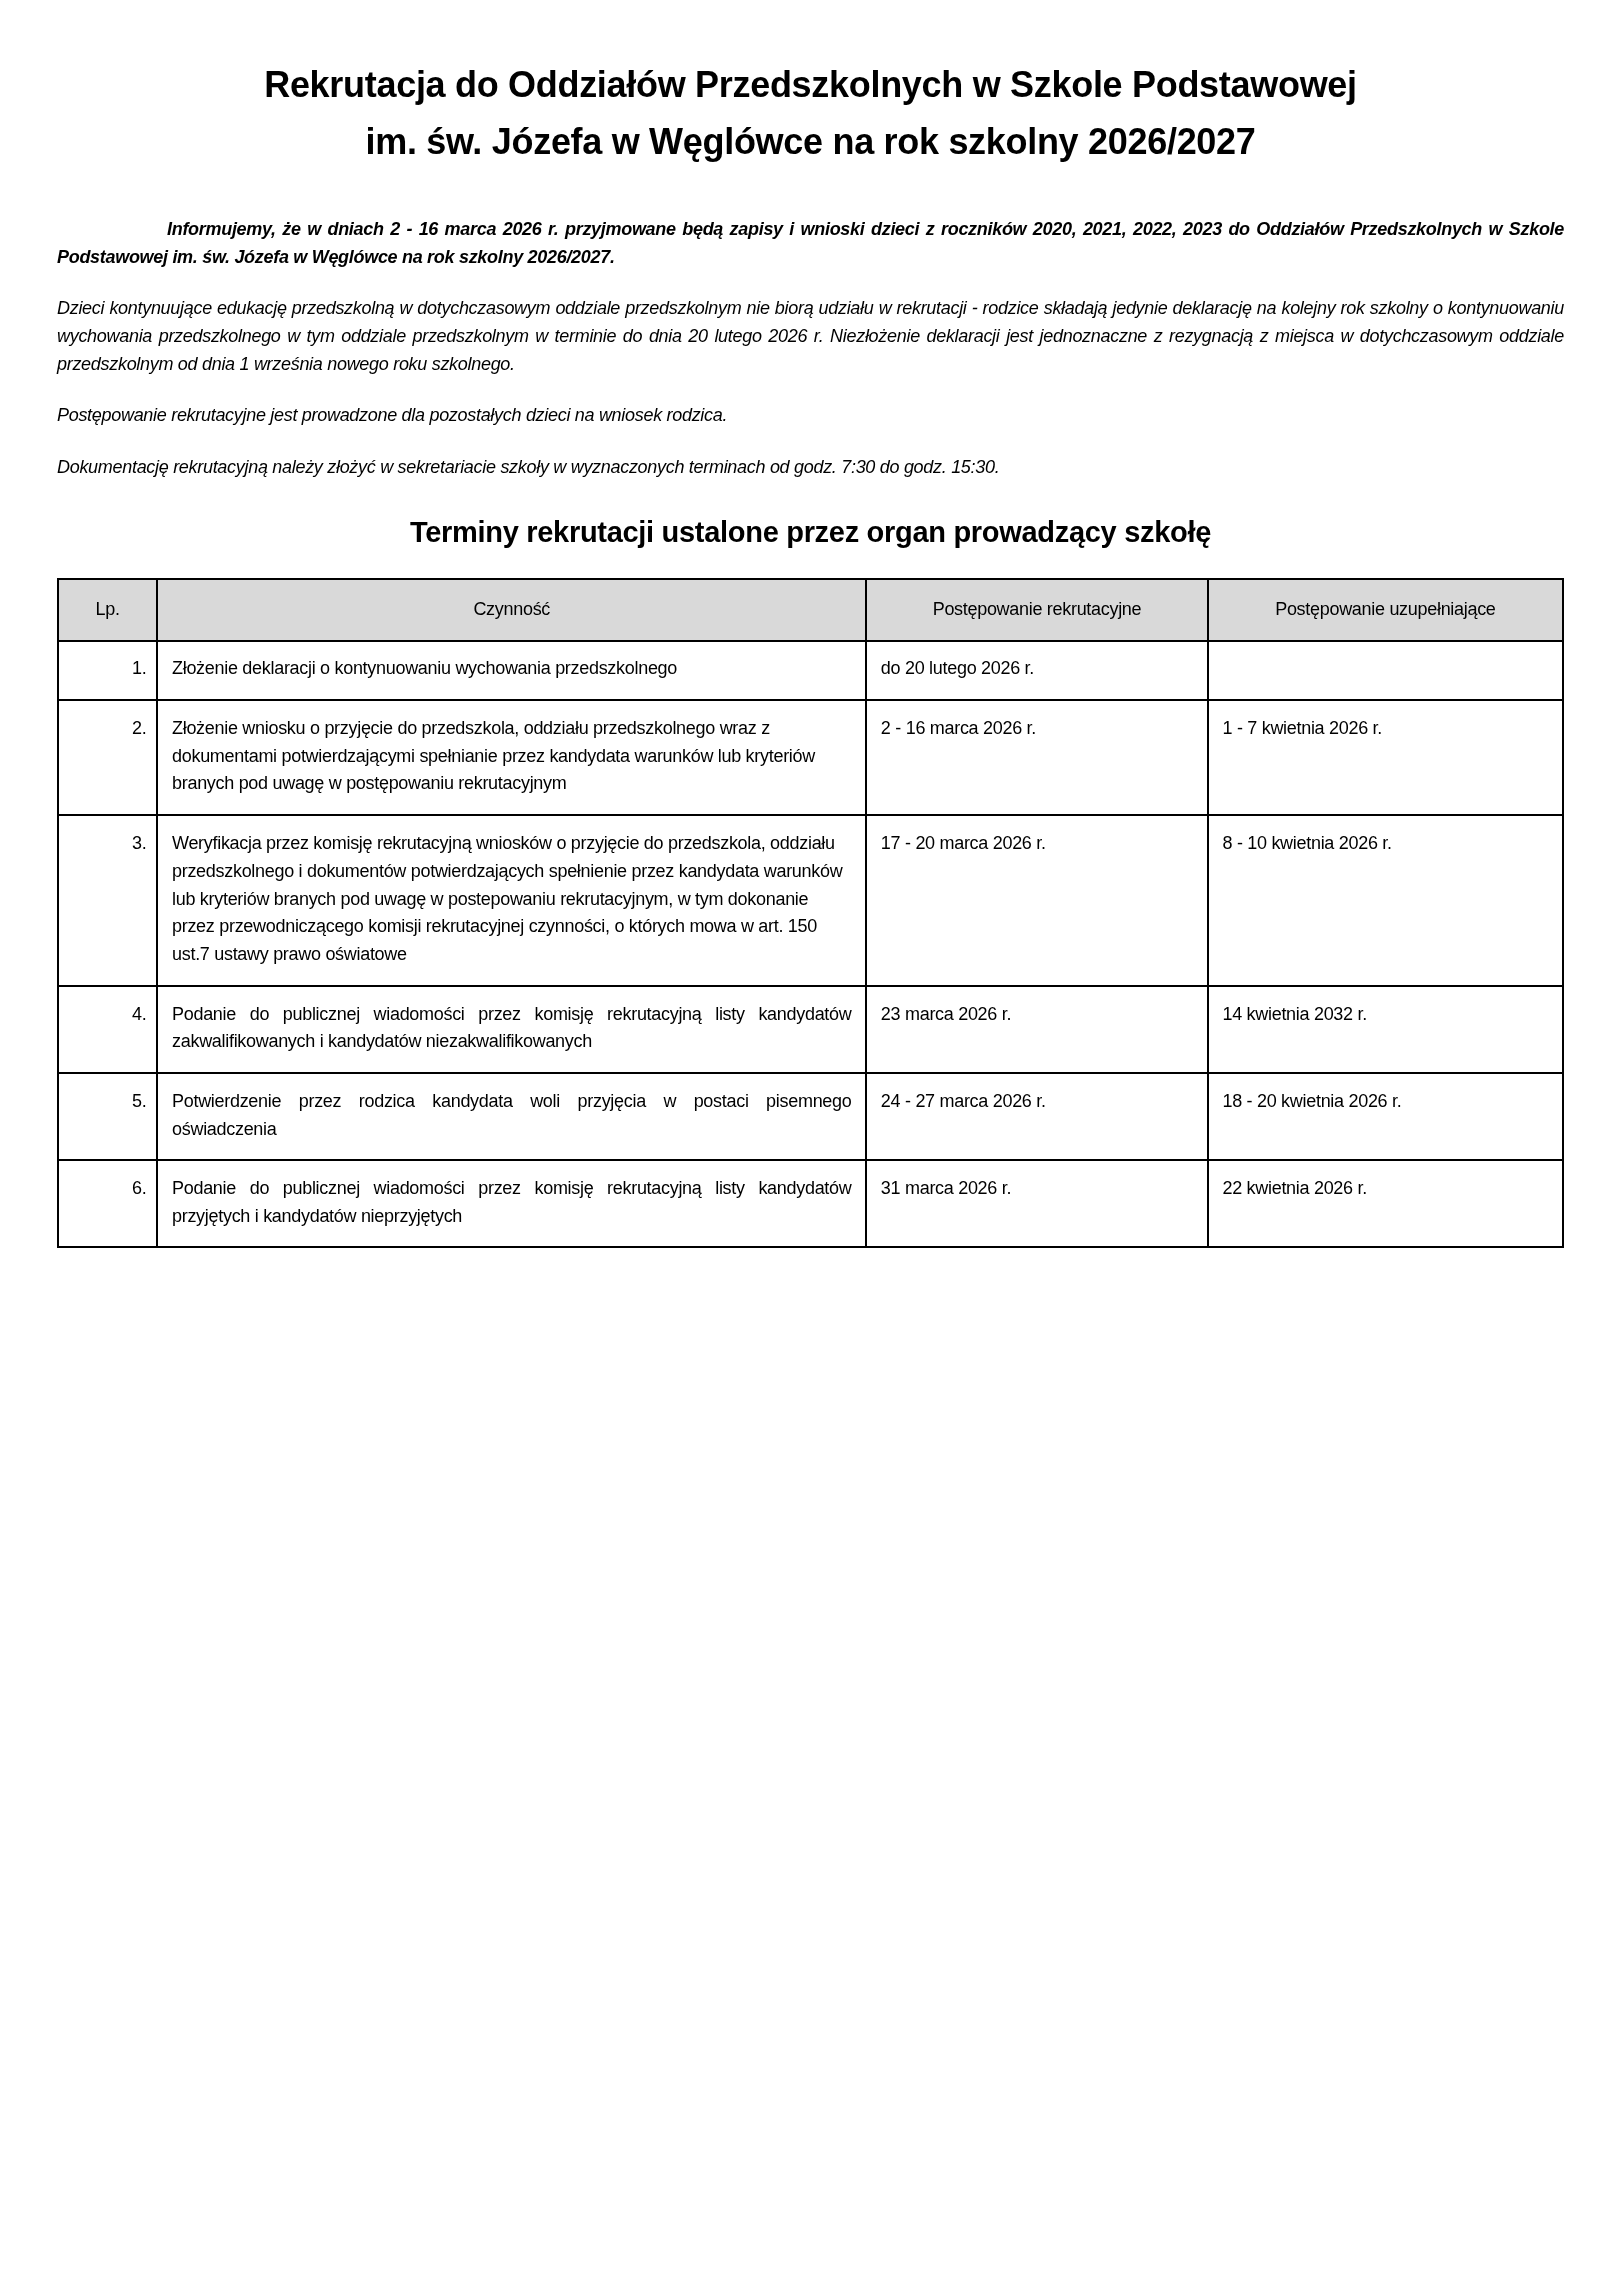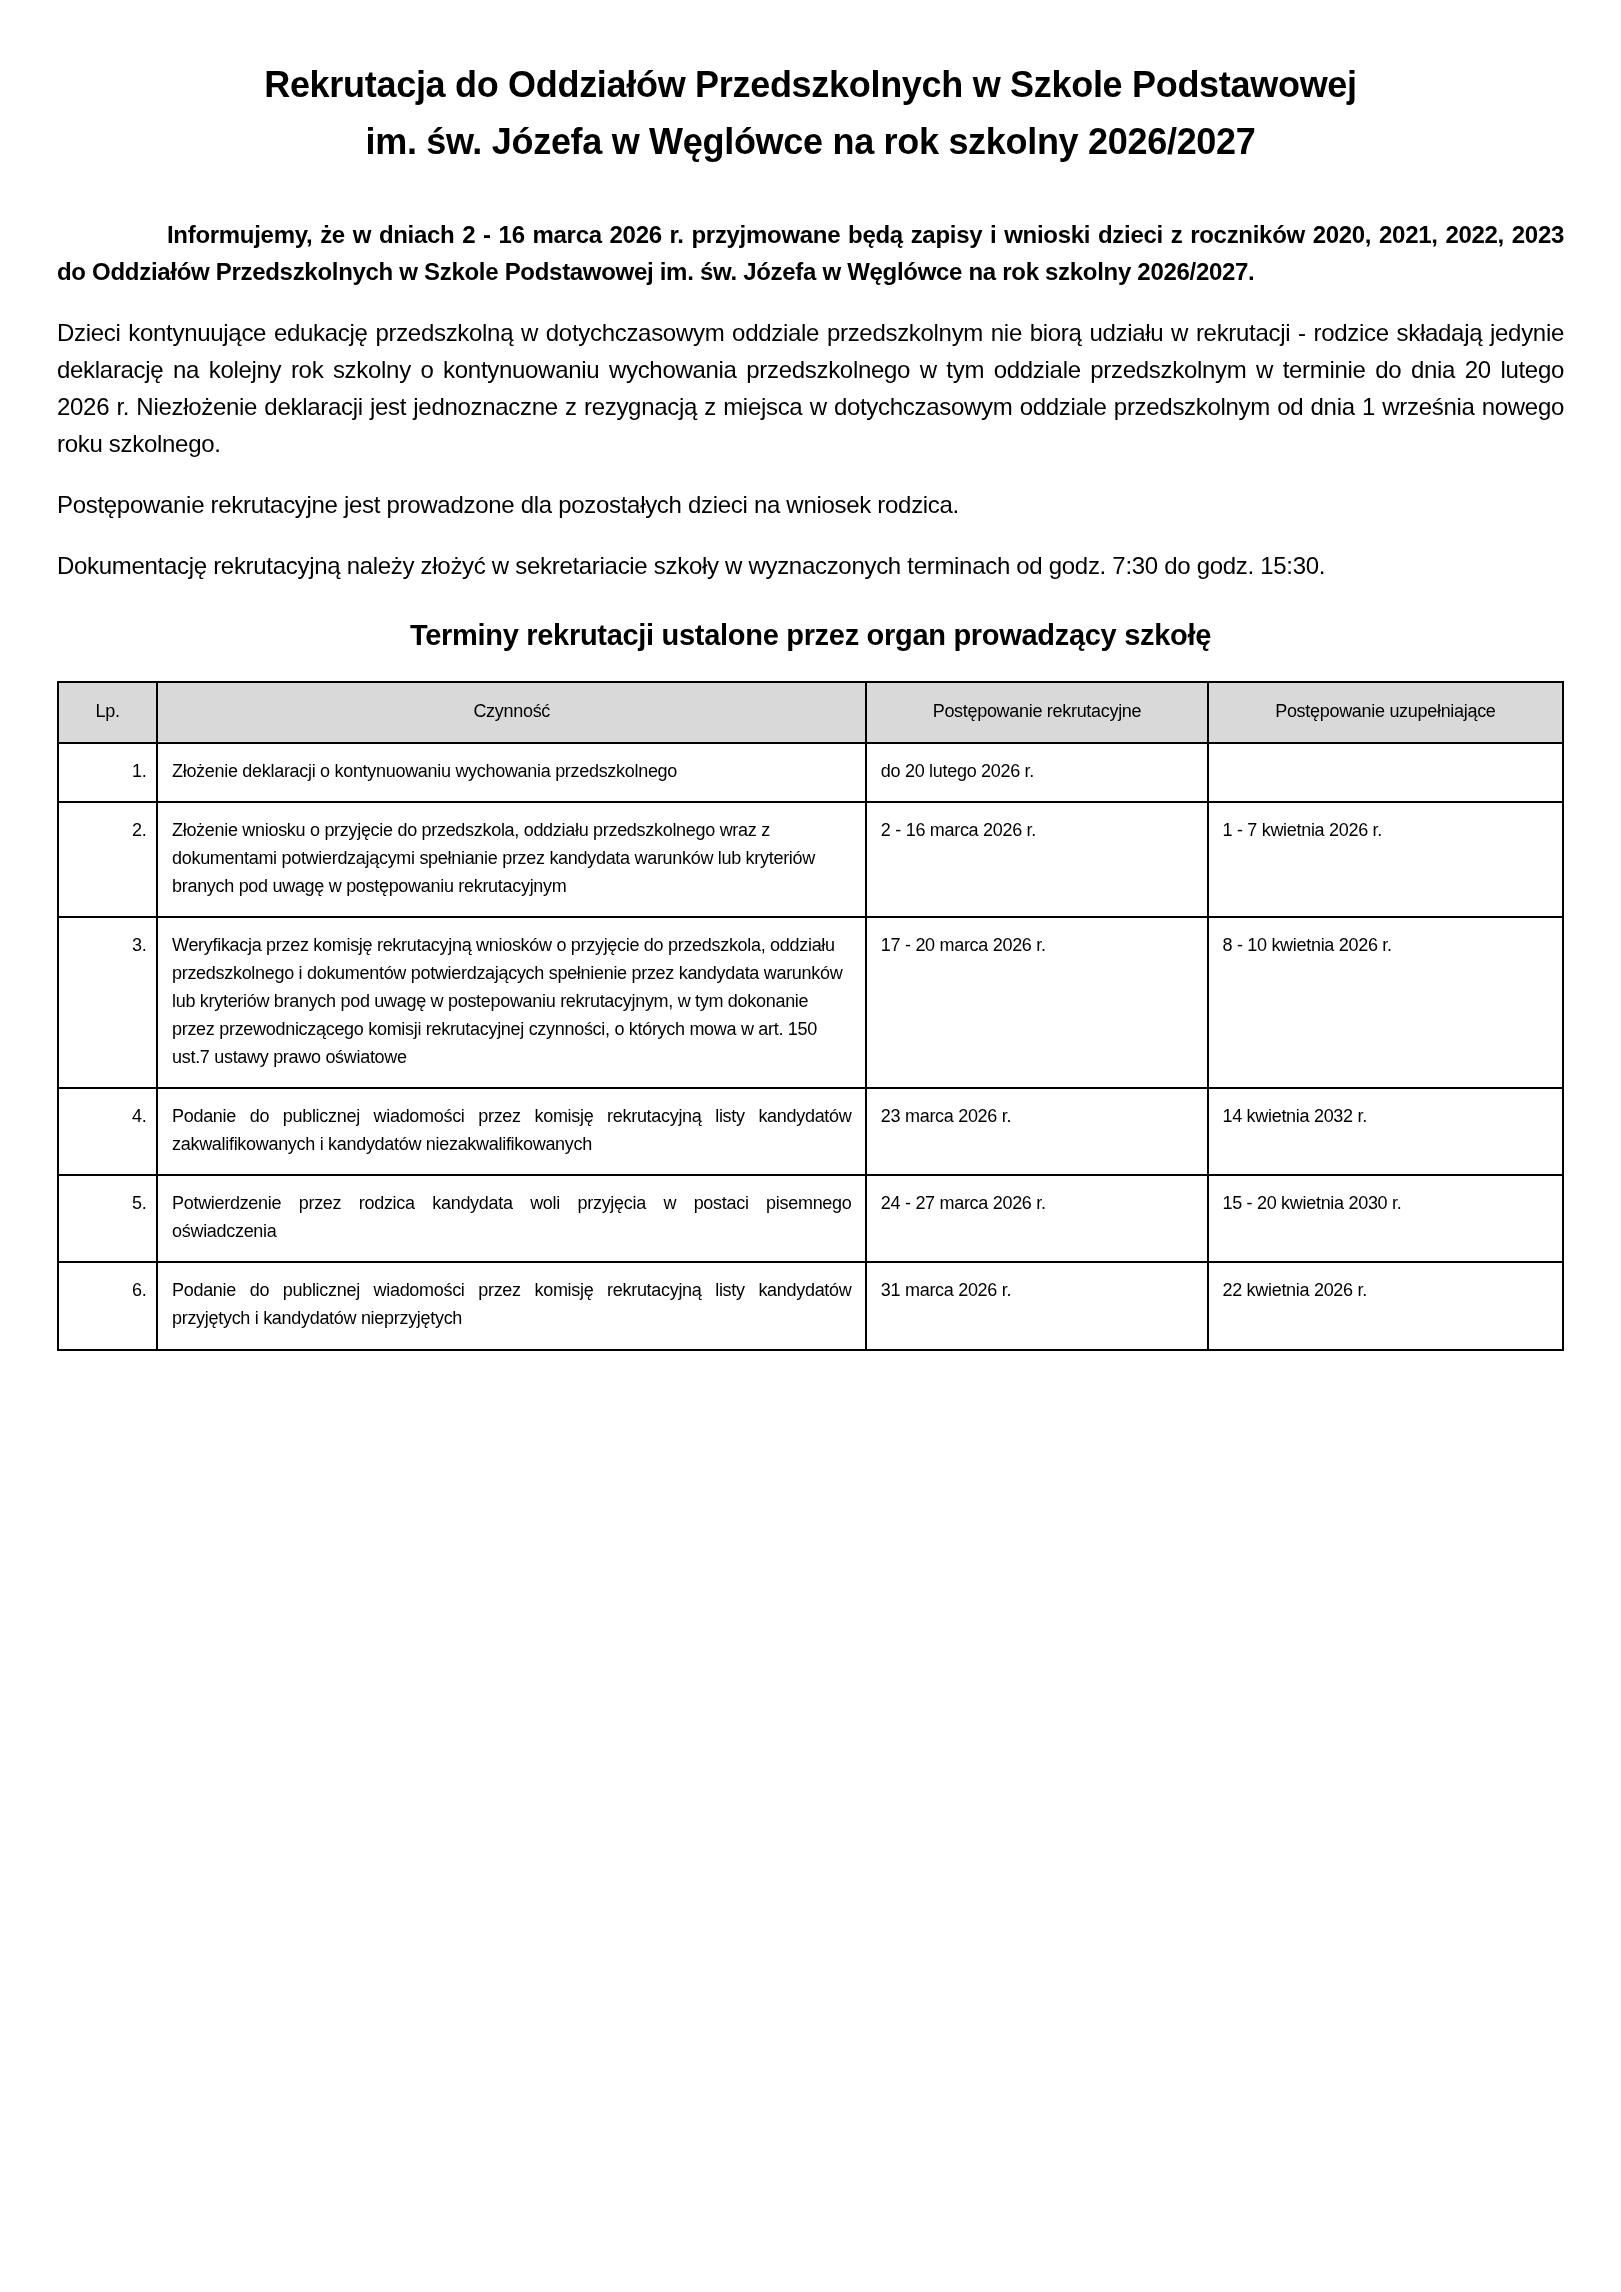--- a/index.html
+++ b/index.html
@@ -19,24 +19,25 @@
   }
   .doc-title {
     text-align: center;
     font-size: 36px;
     font-weight: bold;
     line-height: 1.58;
     letter-spacing: -0.3px;
     margin: 0 0 45px 0;
   }
   .para {
-    font-size: 24px;
+    font-size: 18px;
     line-height: 1.55;
     letter-spacing: -0.3px;
     margin: 0 0 23.5px 0;
+    font-style: italic;
   }
   .justify { text-align: justify; }
   .bold { font-weight: bold; }
   .indent { text-indent: 110px; }
   .table-title {
     text-align: center;
     font-size: 29px;
     font-weight: bold;
     letter-spacing: -0.3px;
     margin: 35px 0 29px 0;
@@ -132,21 +133,21 @@
       <tr>
         <td class="lp-cell">4.</td>
         <td class="cell-justify">Podanie do publicznej wiadomości przez komisję rekrutacyjną listy kandydatów zakwalifikowanych i kandydatów niezakwalifikowanych</td>
         <td>23 marca 2026 r.</td>
         <td>14 kwietnia 2032 r.</td>
       </tr>
       <tr>
         <td class="lp-cell">5.</td>
         <td class="cell-justify">Potwierdzenie przez rodzica kandydata woli przyjęcia  w postaci pisemnego oświadczenia</td>
         <td>24 - 27 marca 2026 r.</td>
-        <td>15 - 20 kwietnia 2030 r.</td>
+        <td>18 - 20 kwietnia 2026 r.</td>
       </tr>
       <tr>
         <td class="lp-cell">6.</td>
         <td class="cell-justify">Podanie do publicznej wiadomości przez komisję rekrutacyjną listy kandydatów przyjętych i kandydatów nieprzyjętych</td>
         <td>31 marca 2026 r.</td>
         <td>22 kwietnia 2026 r.</td>
       </tr>
     </tbody>
   </table>
 

